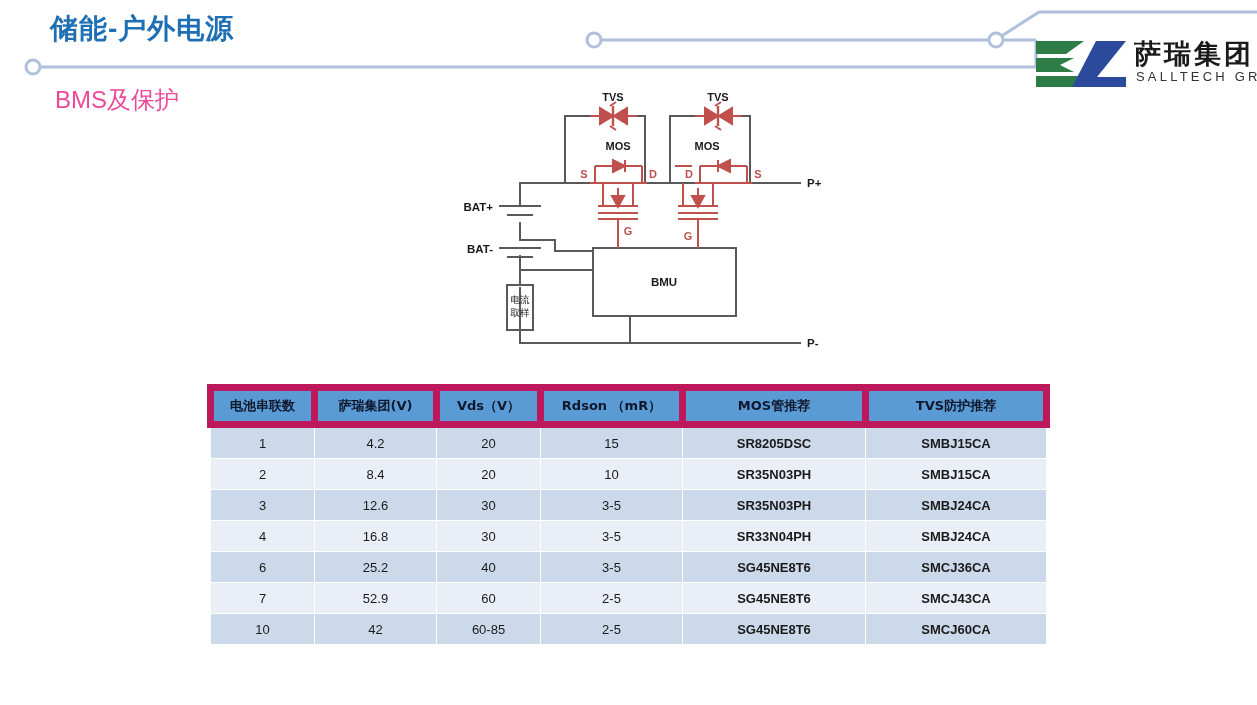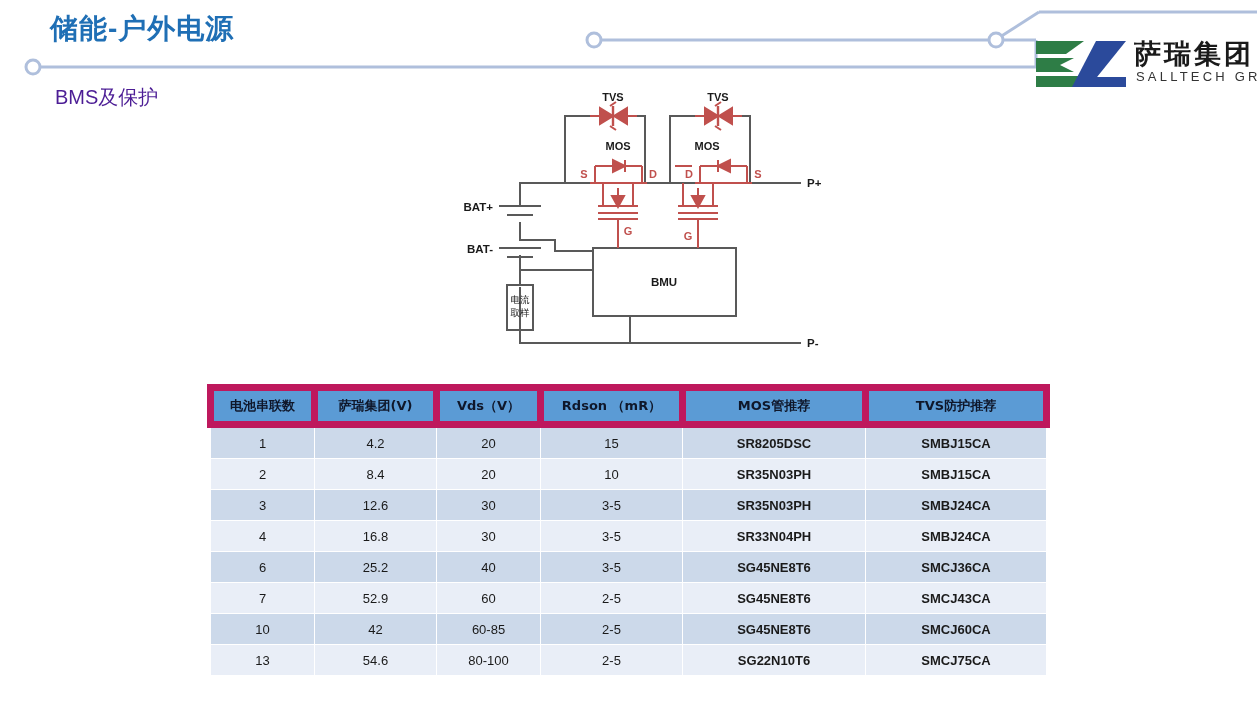--- a/index.html
+++ b/index.html
@@ -24,21 +24,21 @@
     font-size:27px;font-weight:bold;color:#1a1a1a;letter-spacing:3px;
     white-space:nowrap;font-family:"DejaVu Sans",sans-serif;
   }
   #logo-en{
     position:absolute;left:102px;top:33px;
     font-size:13px;color:#333;letter-spacing:3.2px;white-space:nowrap;
   }
   
   #subtitle{
     position:absolute;left:55px;top:84px;
-    font-size:20px;color:#4c1d95;white-space:nowrap;
+    font-size:24px;color:#ec4899;white-space:nowrap;
   }
   
   #circuit{position:absolute;left:455px;top:88px;width:410px;height:280px;}
   
   #spec-table{
     position:absolute;left:207px;top:384px;width:836px;
     border-collapse:collapse;table-layout:fixed;
   }
   #spec-table th{
     background:#5B9BD5;color:#0f172a;font-size:13px;font-weight:bold;
@@ -298,22 +298,14 @@
         <td class="part">SMCJ43CA</td>
       </tr>
       <tr>
         <td>10</td>
         <td>42</td>
         <td>60-85</td>
         <td>2-5</td>
         <td class="part">SG45NE8T6</td>
         <td class="part">SMCJ60CA</td>
       </tr>
-      <tr>
-        <td>13</td>
-        <td>54.6</td>
-        <td>80-100</td>
-        <td>2-5</td>
-        <td class="part">SG22N10T6</td>
-        <td class="part">SMCJ75CA</td>
-      </tr>
     </tbody>
 </table>
 
 </body></html>

